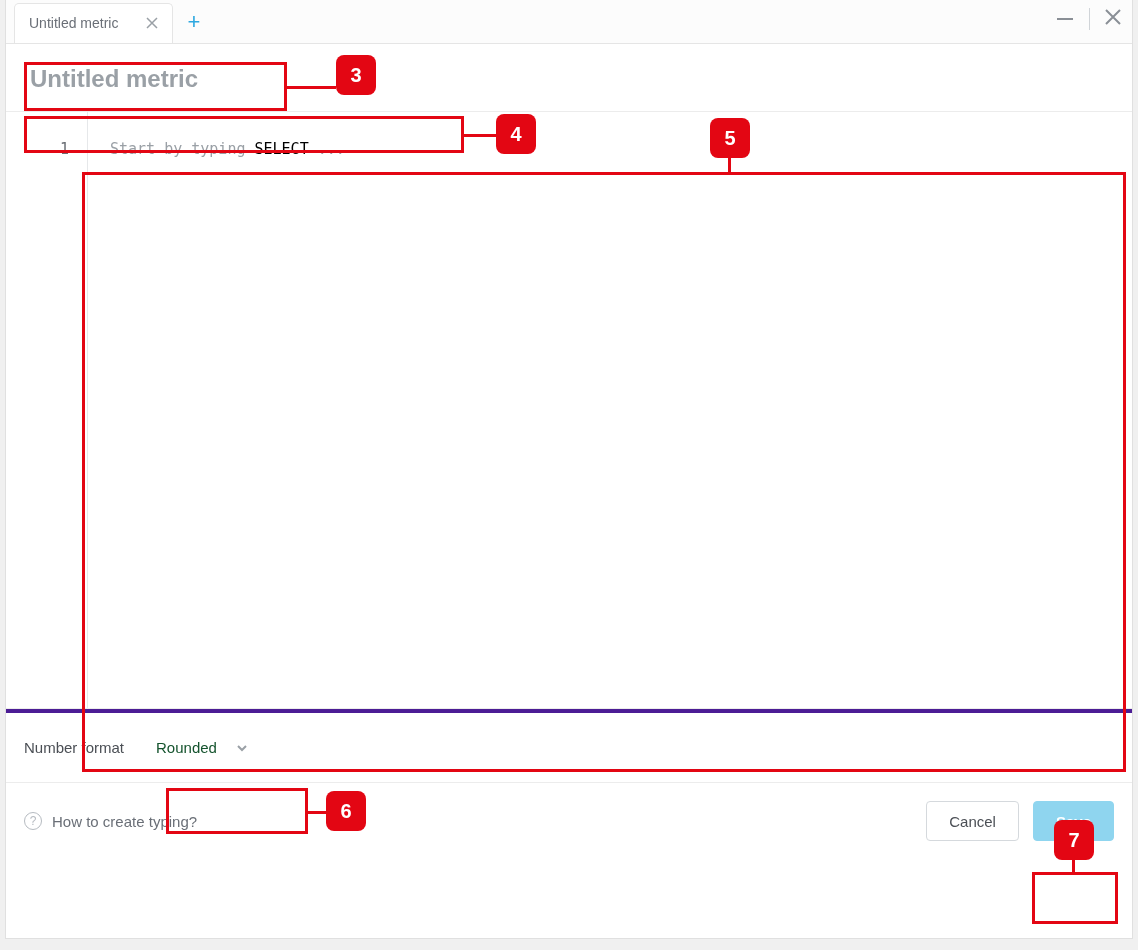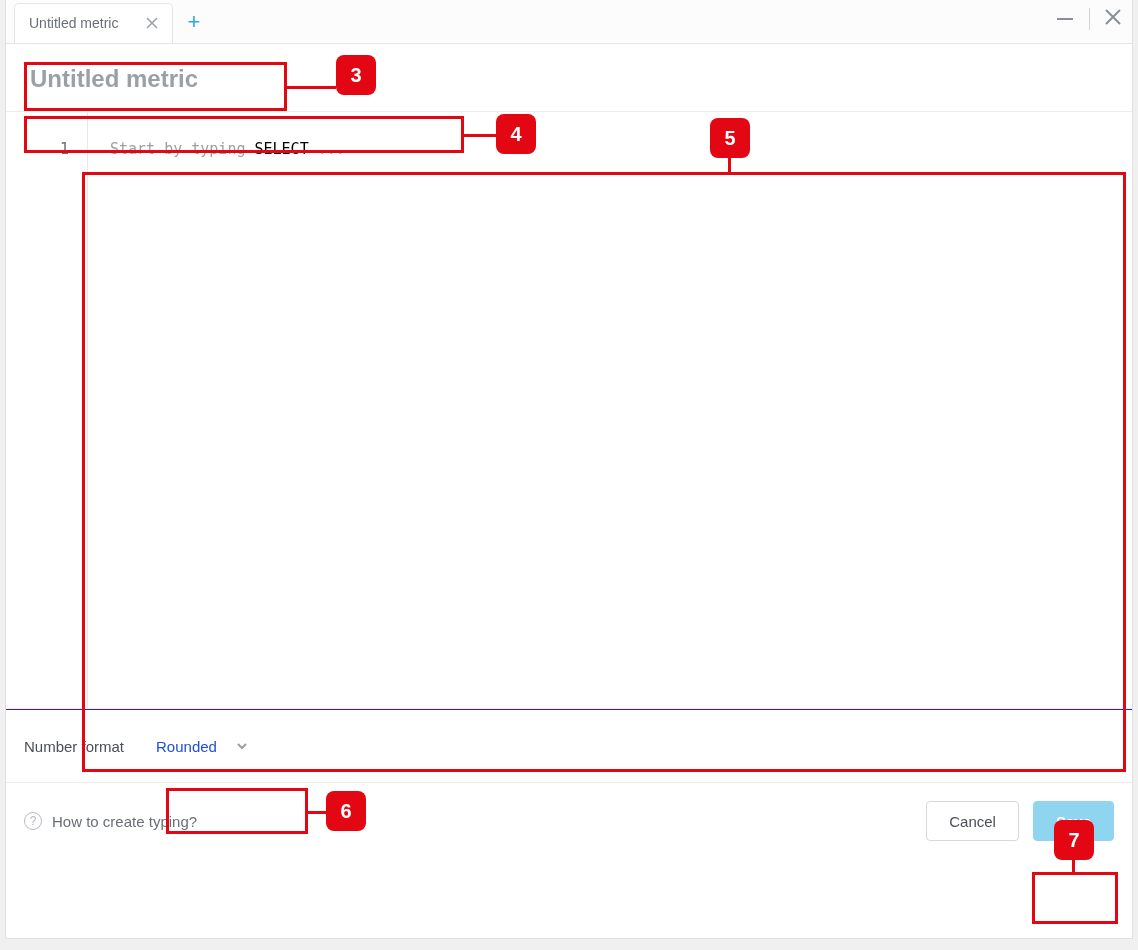--- a/index.html
+++ b/index.html
@@ -124,34 +124,34 @@
       left: 22px;
       bottom: 18px;
       font-size: 14px;
       color: #9aa0a6;
       font-family: -apple-system, BlinkMacSystemFont, "Segoe UI", Arial, sans-serif;
     }
     .format-row {
       display: flex;
       align-items: center;
       padding: 16px 18px;
-      border-top: 1px solid #4c1d95;
+      border-top: 4px solid #4c1d95;
       border-bottom: 1px solid #ececec;
       height: 74px;
       font-size: 15px;
       color: #4b4f55;
     }
     .format-label { margin-right: 20px; }
     .format-select {
       display: flex;
       align-items: center;
       gap: 18px;
       padding: 6px 12px;
       cursor: pointer;
-      color: #1d4ed8;
+      color: #14532d;
     }
     .chevron {
       width: 14px;
       height: 14px;
       display: inline-block;
     }
     .chevron svg { stroke: #9aa0a6; }
     .footer {
       display: flex;
       align-items: center;

